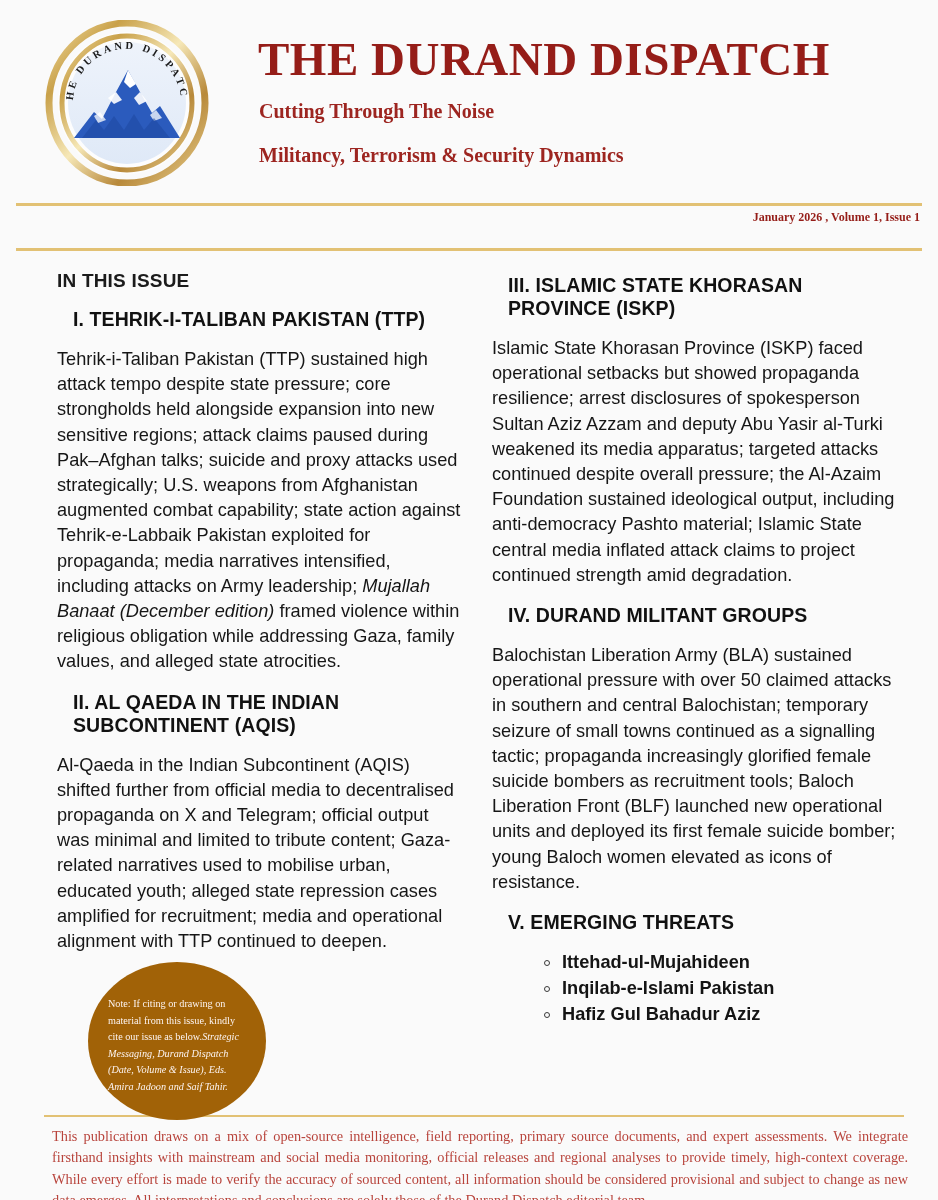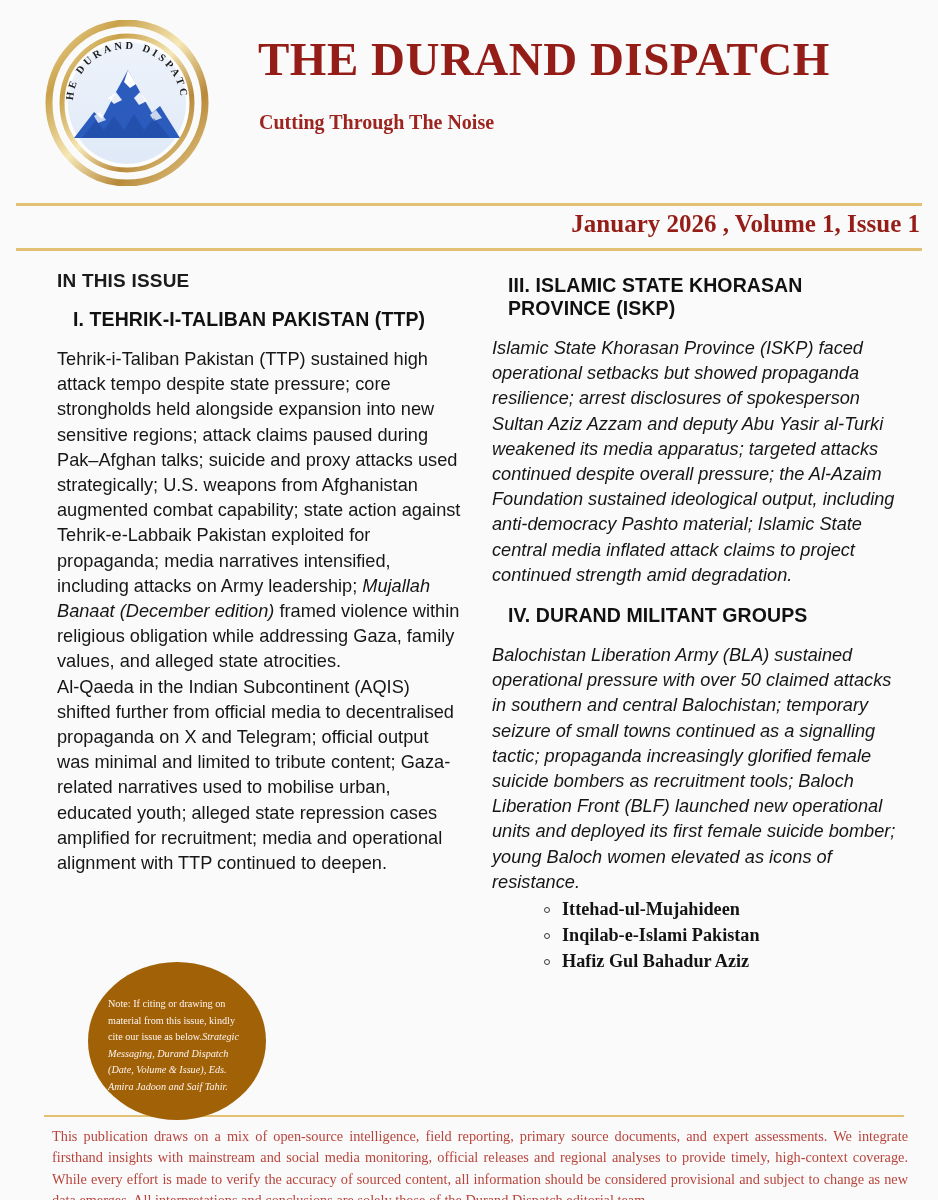--- a/index.html
+++ b/index.html
@@ -35,21 +35,21 @@
     left: 258px; top: 32px;
     font-family: "Liberation Serif", serif;
     font-weight: bold;
     font-size: 47px;
     letter-spacing: 0.5px;
     color: #951d18;
     white-space: nowrap;
   }
   .mast-sub1 {
     position: absolute;
-    left: 259px; top: 111px;
+    left: 259px; top: 100px;
     font-family: "Liberation Serif", serif;
     font-weight: bold;
     font-size: 20px;
     color: #9d2520;
     white-space: nowrap;
   }
   .mast-sub2 {
     position: absolute;
     left: 259px; top: 144px;
     font-family: "Liberation Serif", serif;
@@ -68,21 +68,21 @@
     background: #e2c174;
   }
   .rule-top { top: 203px; }
   .rule-bottom { top: 248px; }
 
   .issue-line {
     position: absolute;
     right: 18px; top: 210px;
     font-family: "Liberation Serif", serif;
     font-weight: bold;
-    font-size: 25px;
+    font-size: 12px;
     color: #951d18;
     white-space: nowrap;
   }
 
   
   .content {
     position: absolute;
     left: 0; top: 258px;
     width: 938px;
     height: 855px;
@@ -116,38 +116,37 @@
   .sec-4 { margin-top: 26px; }
   .sec-5 { margin-top: 26px; }
 
   p.sec-body {
     font-size: 18.2px;
     line-height: 1.385;
     color: #161616;
     margin: 0;
   }
   .body-gap-lg { margin-top: 25px; }
-  .body-gap-sm { margin-top: 4px; font-style: italic; }
+  .body-gap-sm { margin-top: 4px; }
 
   p.sec-body em { font-style: italic; }
 
   
   ul.threat-list {
     list-style: none;
     margin: 2px 0 0 0;
     padding: 0 0 0 52px;
   }
   ul.threat-list li {
     position: relative;
     font-size: 18.2px;
     font-weight: bold;
     color: #141414;
     line-height: 1.42;
     padding-left: 18px;
-    font-family: Liberation Serif, serif;
   }
   ul.threat-list li::before {
     content: "";
     position: absolute;
     left: 0; top: 10px;
     width: 4px; height: 4px;
     border: 1.4px solid #3a3a3a;
     border-radius: 50%;
     background: transparent;
   }
@@ -224,46 +223,49 @@
       <path d="M112 90 L118 98 L110 101 L106 95 Z" fill="#ffffff" opacity="0.75"></path>
       <path d="M38 118 L52 100 L60 110 L70 96 L80 110 L90 94 L100 110 L110 98 L126 118 Z" fill="#1e47a0" opacity="0.55"></path>
       <text font-family="'Liberation Serif', serif" font-size="10.5" font-weight="bold" fill="#1a1a1a" letter-spacing="3.1">
         <textPath href="#arcpath" startOffset="50%" text-anchor="middle">THE DURAND DISPATCH</textPath>
       </text>
     </svg>
   </div>
 
   <div class="mast-title">THE DURAND DISPATCH</div>
   <div class="mast-sub1">Cutting Through The Noise</div>
+  <div class="mast-sub2">Militancy, Terrorism &amp; Security Dynamics</div>
 </div>
 
 <div class="rule-gold rule-top"></div>
 <div class="issue-line">January 2026 , Volume 1, Issue 1</div>
 <div class="rule-gold rule-bottom"></div>
 
 <div class="content">
 
   <div class="col col-left">
 
     <div class="issue-label">IN THIS ISSUE</div>
 
     <h2 class="sec-head sec-1">I. TEHRIK-I-TALIBAN PAKISTAN (TTP)</h2>
     <p class="sec-body body-gap-lg"><span>Tehrik-i-Taliban Pakistan (TTP) sustained high attack tempo despite state pressure; core strongholds held alongside expansion into new sensitive regions; attack claims paused during Pak–Afghan talks; suicide and proxy attacks used strategically; U.S. weapons from Afghanistan augmented combat capability; state action against Tehrik-e-Labbaik Pakistan exploited for propaganda; media narratives intensified, including attacks on Army leadership; </span><em>Mujallah Banaat (December edition)</em><span> framed violence within religious obligation while addressing Gaza, family values, and alleged state atrocities.</span></p>
 
+    <h2 class="sec-head sec-2">II. AL QAEDA IN THE INDIAN SUBCONTINENT (AQIS)</h2>
     <p class="sec-body body-gap-lg">Al-Qaeda in the Indian Subcontinent (AQIS) shifted further from official media to decentralised propaganda on X and Telegram; official output was minimal and limited to tribute content; Gaza-related narratives used to mobilise urban, educated youth; alleged state repression cases amplified for recruitment; media and operational alignment with TTP continued to deepen.</p>
   </div>
 
   <div class="col col-right">
 
     <h2 class="sec-head sec-3">III. ISLAMIC STATE KHORASAN PROVINCE  (ISKP)</h2>
     <p class="sec-body body-gap-sm">Islamic State Khorasan Province (ISKP) faced operational setbacks but showed propaganda resilience; arrest disclosures of spokesperson Sultan Aziz Azzam and deputy Abu Yasir al-Turki weakened its media apparatus; targeted attacks continued despite overall pressure; the Al-Azaim Foundation sustained ideological output, including anti-democracy Pashto material; Islamic State central media inflated attack claims to project continued strength amid degradation.</p>
 
     <h2 class="sec-head sec-4">IV. DURAND MILITANT GROUPS</h2>
     <p class="sec-body body-gap-sm">Balochistan Liberation Army (BLA) sustained operational pressure with over 50 claimed attacks in southern and central Balochistan; temporary seizure of small towns continued as a signalling tactic; propaganda increasingly glorified female suicide bombers as recruitment tools; Baloch Liberation Front (BLF) launched new operational units and deployed its first female suicide bomber; young Baloch women elevated as icons of resistance.</p>
 
+    <h2 class="sec-head sec-5">V. EMERGING THREATS</h2>
     <ul class="threat-list">
       <li>Ittehad-ul-Mujahideen</li>
       <li>Inqilab-e-Islami Pakistan</li>
       <li>Hafiz Gul Bahadur Aziz</li>
     </ul>
   </div>
 </div>
 
 <div class="cite-circle">
   <div class="cite-text"><span>Note: If citing or drawing on material from this issue, kindly cite our issue as below.</span><em>Strategic Messaging, Durand Dispatch (Date, Volume &amp; Issue), Eds. Amira Jadoon and Saif Tahir.</em></div>

